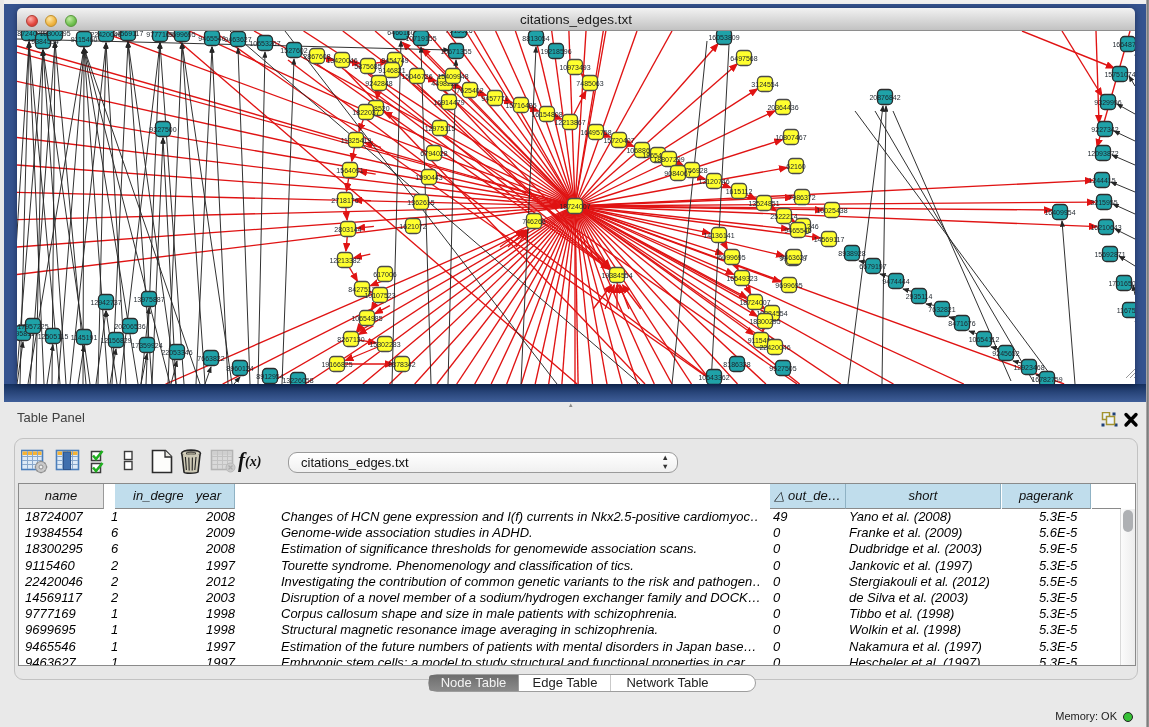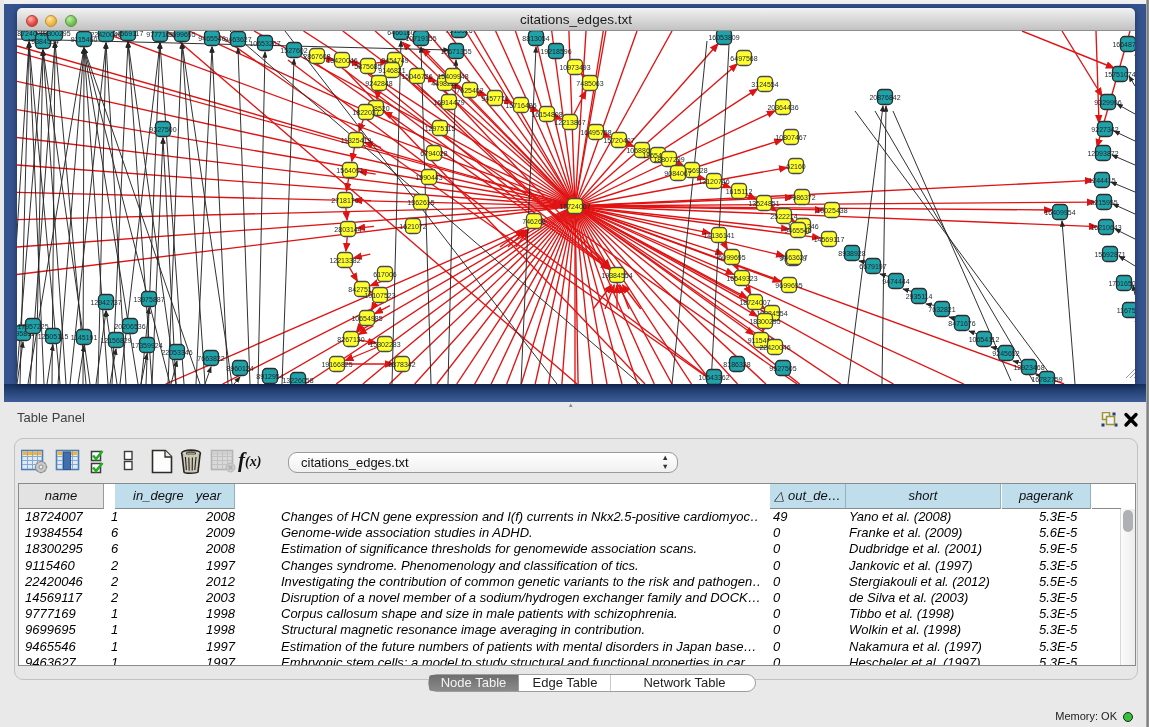--- a/index.html
+++ b/index.html
@@ -62,21 +62,21 @@
 
 
 #tabs { position:absolute; left:428px; top:272px; width:328px; height:18px;
   background:#fff; border:1px solid #9d9d9d; border-radius:9px;
   font-size:13px; color:#222; }
 #tabs .seg { position:absolute; top:0; height:16px; text-align:center;
   line-height:16px; }
 #seg1 { left:0; width:90px; background:linear-gradient(#6e6e6e,#8a8a8a);
   color:#f4f4f4; border-radius:3px 0 0 3px; border-right:1px solid #9d9d9d; }
 #seg2 { left:91px; width:91px; border-right:1px solid #c9c9c9; }
-#seg3 { left:201px; width:109px; }
+#seg3 { left:184px; width:109px; }
 #status { position:absolute; right:13px; top:308px; font-size:11px; color:#222; }
 #memdot { display:inline-block; width:10px; height:10px; border-radius:50%;
   background:#36c136; border:1.5px solid #222; vertical-align:-2px;
   margin-left:6px; }
 </style>
 </head>
 <body>
 <div id="app">
   <div style="position:absolute;left:0;top:0;width:1149px;height:4px;background:#f0f0f0"></div>
   <div style="position:absolute;left:0;top:0;width:4px;height:402px;background:#e8e8e8"></div>
@@ -717,28 +717,28 @@
               <span class="c4">0</span>
               <span class="c5">Franke et al. (2009)</span>
               <span class="c6">5.6E-5</span>
             </div>
 <div class="row" style="top:32.4px">
               <span class="c0">18300295</span>
               <span class="c1">6</span>
               <span class="c2">2008</span>
               <span class="c3">Estimation of significance thresholds for genomewide association scans.</span>
               <span class="c4">0</span>
-              <span class="c5">Dudbridge et al. (2001)</span>
+              <span class="c5">Dudbridge et al. (2003)</span>
               <span class="c6">5.9E-5</span>
             </div>
 <div class="row" style="top:48.6px">
               <span class="c0">9115460</span>
               <span class="c1">2</span>
               <span class="c2">1997</span>
-              <span class="c3">Changes syndrome. Phenomenology and classification of tics.</span>
+              <span class="c3">Tourette syndrome. Phenomenology and classification of tics.</span>
               <span class="c4">0</span>
               <span class="c5">Jankovic et al. (1997)</span>
               <span class="c6">5.3E-5</span>
             </div>
 <div class="row" style="top:64.8px">
               <span class="c0">22420046</span>
               <span class="c1">2</span>
               <span class="c2">2012</span>
               <span class="c3">Investigating the contribution of common genetic variants to the risk and pathogen…</span>
               <span class="c4">0</span>
@@ -760,21 +760,21 @@
               <span class="c2">1998</span>
               <span class="c3">Corpus callosum shape and size in male patients with schizophrenia.</span>
               <span class="c4">0</span>
               <span class="c5">Tibbo et al. (1998)</span>
               <span class="c6">5.3E-5</span>
             </div>
 <div class="row" style="top:113.4px">
               <span class="c0">9699695</span>
               <span class="c1">1</span>
               <span class="c2">1998</span>
-              <span class="c3">Structural magnetic resonance image averaging in contribution.</span>
+              <span class="c3">Structural magnetic resonance image averaging in schizophrenia.</span>
               <span class="c4">0</span>
               <span class="c5">Wolkin et al. (1998)</span>
               <span class="c6">5.3E-5</span>
             </div>
 <div class="row" style="top:129.6px">
               <span class="c0">9465546</span>
               <span class="c1">1</span>
               <span class="c2">1997</span>
               <span class="c3">Estimation of the future numbers of patients with mental disorders in Japan base…</span>
               <span class="c4">0</span>

